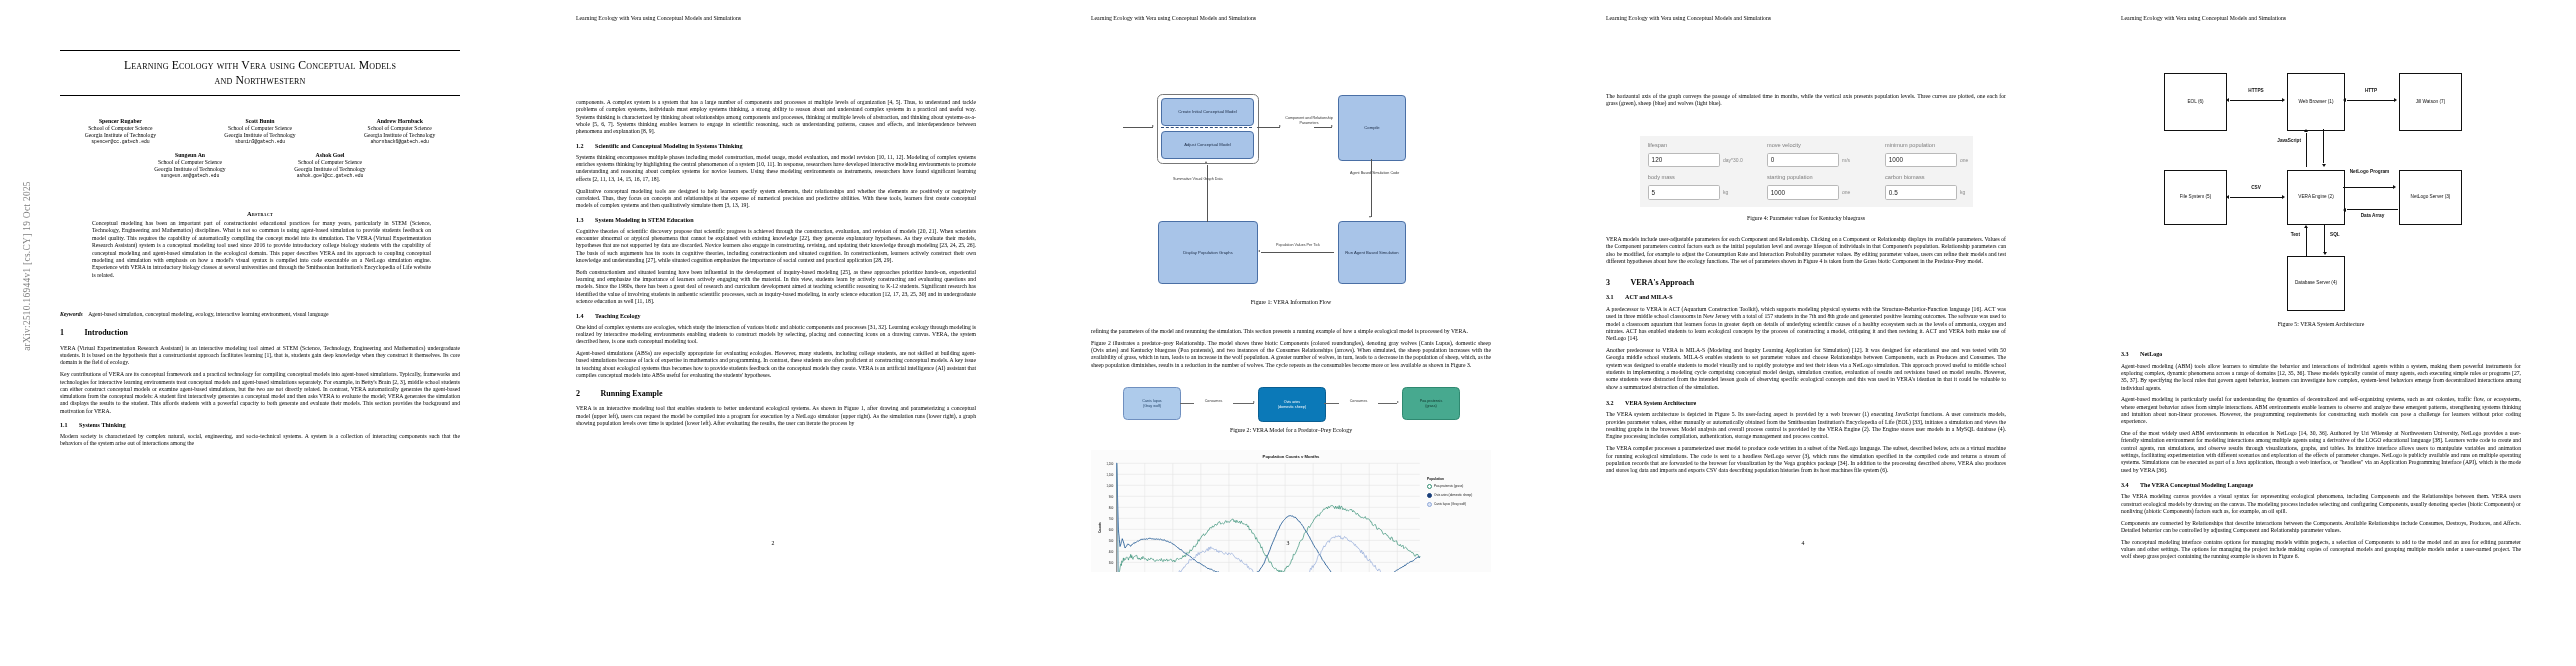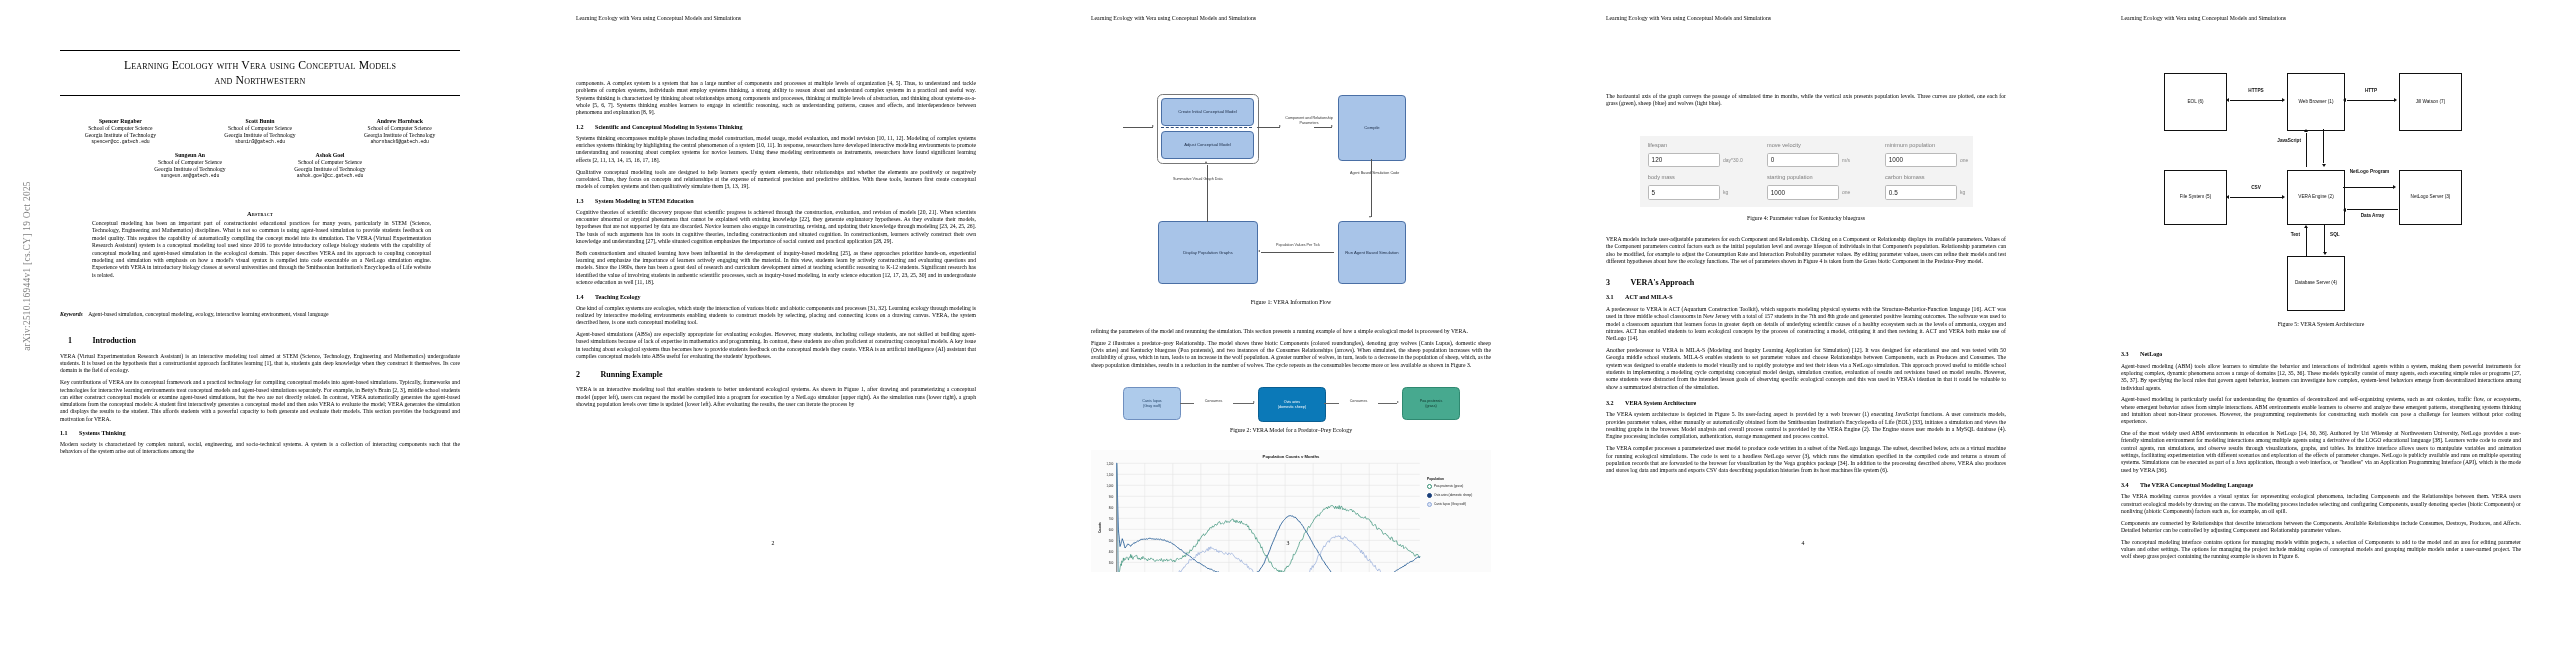--- a/index.html
+++ b/index.html
@@ -33,21 +33,21 @@
   .a-aff{font-size:5.6px;}
   .a-mail{font-family:"Liberation Mono", monospace;font-size:4.8px;letter-spacing:-0.1px;}
 
   .abs-head{position:absolute;left:60px;top:210px;width:400px;text-align:center;
     font-variant:small-caps;font-size:6.4px;letter-spacing:0.3px;font-weight:bold;}
   .abstract{position:absolute;left:92px;top:220px;width:339px;font-size:5.7px;
     line-height:1.30;text-align:justify;}
   .keywords{position:absolute;left:60px;top:311px;width:400px;font-size:5.7px;}
   .keywords b{font-style:italic;}
 
-  .sec-h1{font-size:8px;font-weight:bold;margin:8px;}
+  .sec-h1{font-size:8px;font-weight:bold;margin:0;}
   .sec-h2{font-size:6.1px;font-weight:bold;margin:0;}
   .num{display:inline-block;}
   .body-p{font-size:5.7px;line-height:1.285;text-align:justify;margin:0 0 4.4px;}
 
   .col{position:absolute;left:60px;width:400px;}
 
   
   .fig{position:relative;}
   .figcap{text-align:center;font-size:5.8px;margin-top:3.3px;}
   .fbox{position:absolute;background:#a8c4e8;border:0.6px solid #4a6fa5;border-radius:3.9px;
@@ -180,21 +180,21 @@
       <div class="sec-h2" style="margin:6.7px 0 5px;">
         <span class="num" style="width:19px;">1.1</span><span>Systems Thinking</span>
       </div>
       <p class="body-p">Modern society is characterized by complex natural, social, engineering, and socio-technical systems. A system is a collection of interacting components such that the behaviors of the system arise out of interactions among the</p>
     </div>
   </div>
 
   <div class="page">
     <div class="run-head">Learning Ecology with Vera using Conceptual Models and Simulations</div>
 
-    <div class="col" style="top:80px;">
+    <div class="col" style="top:99px;">
       <p class="body-p">components. A complex system is a system that has a large number of components and processes at multiple levels of organization [4, 5]. Thus, to understand and tackle problems of complex systems, individuals must employ systems thinking, a strong ability to reason about and understand complex systems in a practical and useful way. Systems thinking is characterized by thinking about relationships among components and processes, thinking at multiple levels of abstraction, and thinking about systems-as-a-whole [5, 6, 7]. Systems thinking enables learners to engage in scientific reasoning, such as understanding patterns, causes and effects, and interdependence between phenomena and explanation [8, 9].</p>
 
       <div class="sec-h2" style="margin:7.2px 0 5px;">
         <span class="num" style="width:19px;">1.2</span><span>Scientific and Conceptual Modeling in Systems Thinking</span>
       </div>
       <p class="body-p">Systems thinking encompasses multiple phases including model construction, model usage, model evaluation, and model revision [10, 11, 12]. Modeling of complex systems enriches systems thinking by highlighting the central phenomenon of a system [10, 11]. In response, researchers have developed interactive modeling environments to promote understanding and reasoning about complex systems for novice learners. Using these modeling environments as instruments, researchers have found significant learning effects [2, 11, 13, 14, 15, 16, 17, 18].</p>
       <p class="body-p">Qualitative conceptual modeling tools are designed to help learners specify system elements, their relationships and whether the elements are positively or negatively correlated. Thus, they focus on concepts and relationships at the expense of numerical precision and predictive abilities. With these tools, learners first create conceptual models of complex systems and then qualitatively simulate them [3, 13, 19].</p>
 
       <div class="sec-h2" style="margin:7.2px 0 5px;">
         <span class="num" style="width:19px;">1.3</span><span>System Modeling in STEM Education</span>

